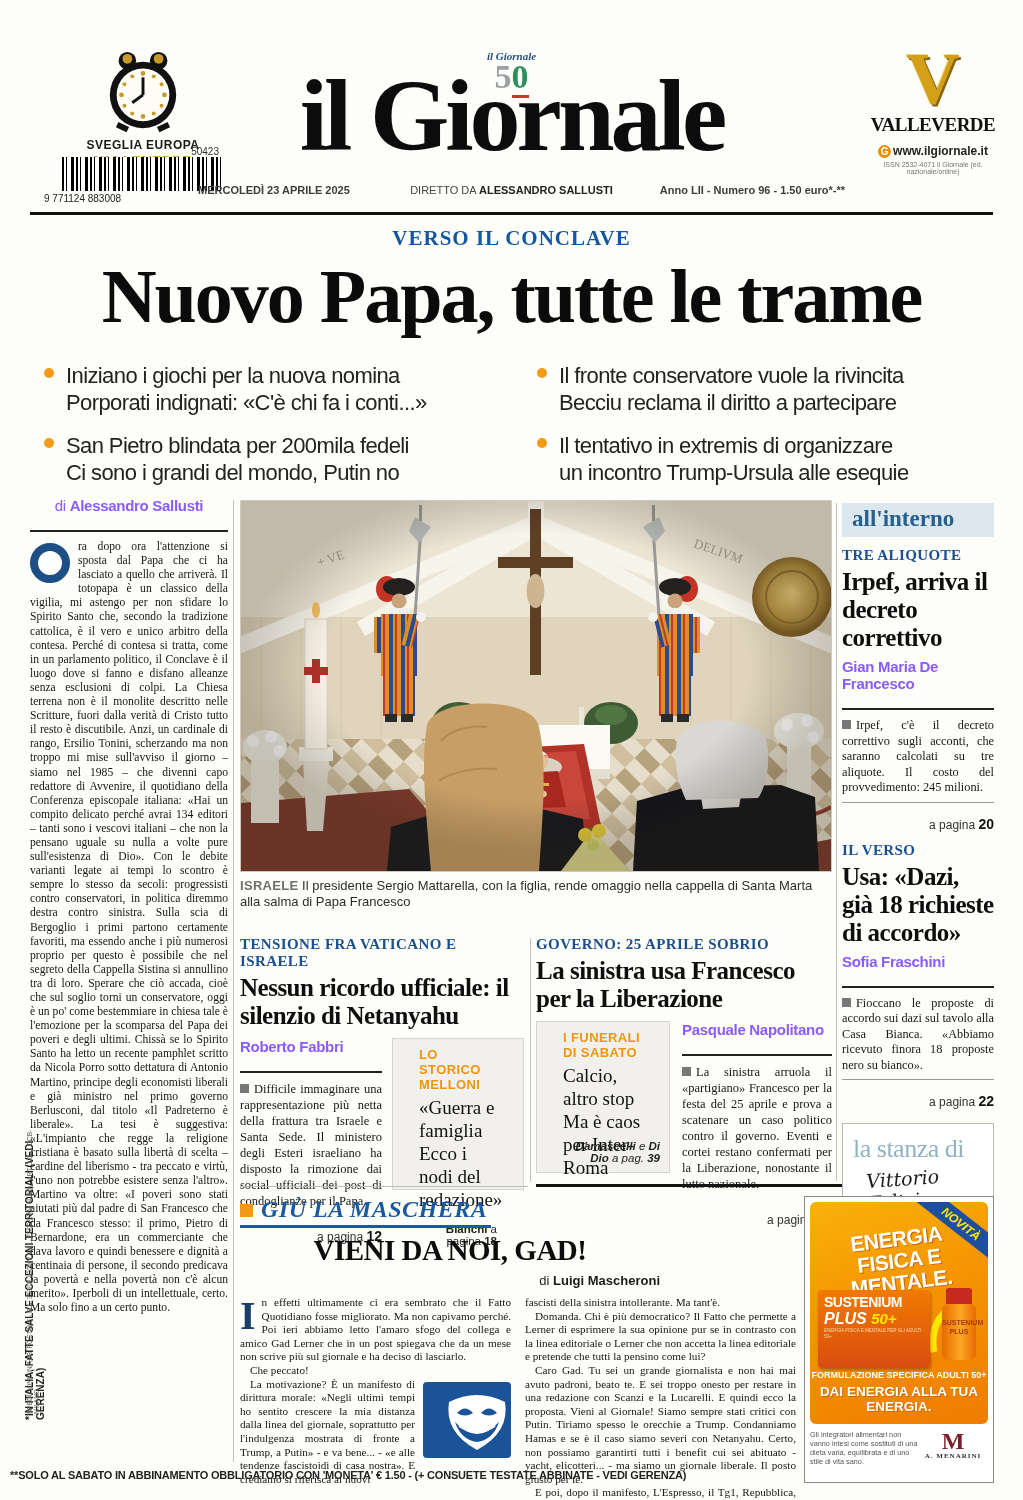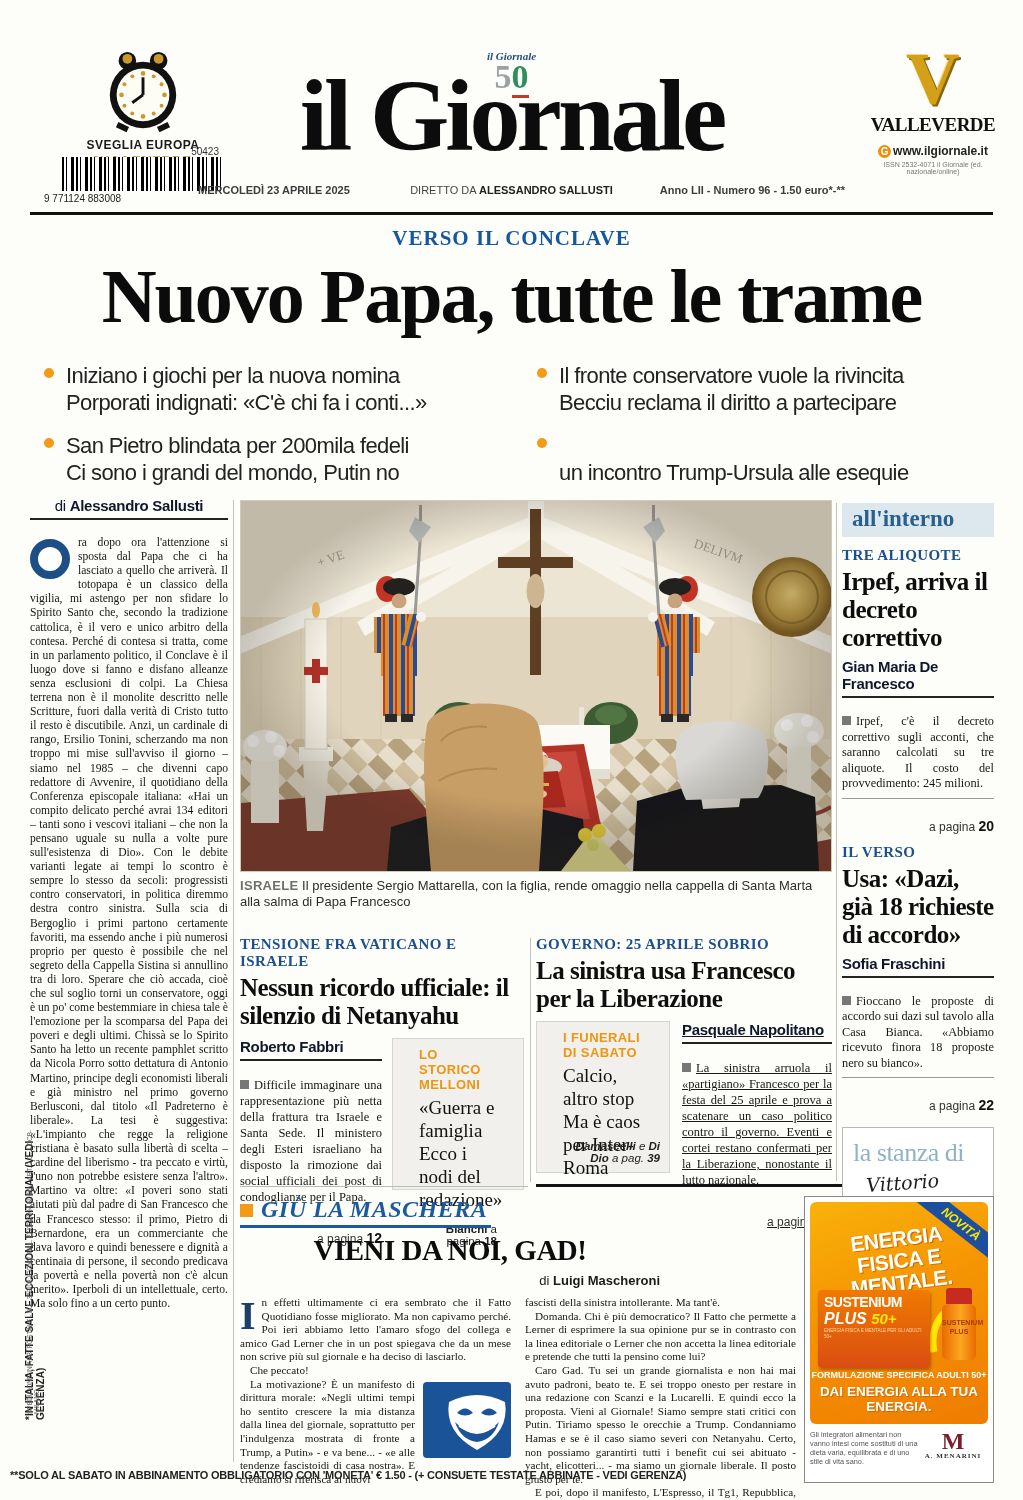--- a/index.html
+++ b/index.html
@@ -46,25 +46,25 @@
      font:bold 76px "Liberation Serif",serif;letter-spacing:-2px;color:#0b0b0b;line-height:92px;}
   .bullets{left:42px;top:356px;width:952px;}
   .bullets .row{display:flex;}
   .bullet{position:relative;padding:6px 0 10px 24px;width:452px;
      font:22px "Liberation Sans",sans-serif;color:#222;line-height:27px;letter-spacing:-0.6px;}
   .bullet + .bullet{margin-left:34px;}
   .bullet .dot{position:absolute;left:2px;top:12px;width:10px;height:10px;border-radius:50%;background:#f39a17;}
 
   
   .vdiv{width:1px;background:#c2c2bd;}
-  .byline{font:bold 15px "Liberation Sans",sans-serif;color:#0f172a;border-bottom:2px solid #222;
-          padding-bottom:4px;margin-bottom:16px;letter-spacing:-0.3px;}
+  .byline{font:bold 15px "Liberation Sans",sans-serif;color:#8b5cf6;border-bottom:2px solid #222;
+          padding-bottom:16px;margin-bottom:8px;letter-spacing:-0.3px;}
   .byline .pre{font-weight:normal;}
   .sq{display:inline-block;width:9px;height:9px;background:#777;margin-right:5px;}
-  .pageref{border-top:1px solid #9a9a96;margin-top:6px;padding-top:19px;text-align:right;
+  .pageref{border-top:1px solid #9a9a96;margin-top:6px;padding-top:13px;text-align:right;
            font:12px "Liberation Sans",sans-serif;color:#333;}
   .pageref b{font-size:14px;color:#111;}
 
   .col-left{left:30px;top:497px;width:198px;}
   .editorial-body{font:11.6px "Liberation Serif",serif;line-height:14.1px;text-align:justify;color:#151515;}
   .dropcap-o{float:left;width:40px;height:40px;border:8px solid #1d4e86;border-radius:50%;
              margin:3px 8px 0 0;box-sizing:border-box;background:#fff;}
 
   .kicker{font:bold 15px "Liberation Serif",serif;color:#1b4f8e;letter-spacing:.4px;margin-bottom:4px;}
   .kicker.orange{color:#f0950f;font-family:"Liberation Sans",sans-serif;font-size:13px;}
@@ -213,21 +213,21 @@
   <div class="abs kicker-main">VERSO IL CONCLAVE</div>
   <div class="abs headline-main">Nuovo Papa, tutte le trame</div>
 
   <div class="abs bullets">
     <div class="row">
       <div class="bullet"><span class="dot"></span><span>Iniziano i giochi per la nuova nomina</span><br><span>Porporati indignati: «C'è chi fa i conti...»</span></div>
       <div class="bullet"><span class="dot"></span><span>Il fronte conservatore vuole la rivincita</span><br><span>Becciu reclama il diritto a partecipare</span></div>
     </div>
     <div class="row">
       <div class="bullet"><span class="dot"></span><span>San Pietro blindata per 200mila fedeli</span><br><span>Ci sono i grandi del mondo, Putin no</span></div>
-      <div class="bullet"><span class="dot"></span><br><span>un incontro Trump-Ursula alle esequie</span></div>
+      <div class="bullet"><span class="dot"></span><span>Il tentativo in extremis di organizzare</span><br><span>un incontro Trump-Ursula alle esequie</span></div>
     </div>
   </div>
 
   <div class="abs vdiv" style="left:233px;top:500px;height:962px;"></div>
   <div class="abs vdiv" style="left:836px;top:503px;height:678px;"></div>
   <div class="abs vdiv" style="left:530px;top:938px;height:244px;"></div>
 
   <div class="abs col-left">
     <div class="byline" style="text-align:center;">
       <span class="pre">di </span><span>Alessandro Sallusti</span>
@@ -409,21 +409,21 @@
 
   <div class="abs sub-right">
     <div class="kicker">GOVERNO: 25 APRILE SOBRIO</div>
     <div class="subhead">La sinistra usa Francesco per la Liberazione</div>
     <div class="sub-cols">
       <div class="graybox" style="width:134px;height:152px;position:relative;">
         <div class="kicker orange">I FUNERALI DI SABATO</div>
         <div class="q serif">Calcio, altro stop Ma è caos per Inter-Roma</div>
         <div class="credit" style="position:absolute;bottom:8px;left:18px;right:9px;text-align:right;font-style:italic;"><b>Damascelli</b><span> e </span><b>Di Dio</b><span> a pag. </span><b>39</b></div>
       </div>
-      <div style="width:150px;margin-left:12px;text-decoration:underline;">
+      <div style="width:150px;margin-left:12px;">
         <div class="byline">Pasquale Napolitano</div>
         <div class="bodytxt"><span class="sq"></span><span>La sinistra arruola il «partigiano» Francesco per la festa del 25 aprile e prova a scatenare un caso politico contro il governo. Eventi e cortei restano confermati per la Liberazione, nonostante il lutto nazionale.</span></div>
         <div class="pageref" style="border-top:none;"><span>a pagina </span><b>15</b></div>
       </div>
     </div>
   </div>
 
   <div class="abs rule-thin"></div>
   <div class="abs rule-thick"></div>
 

